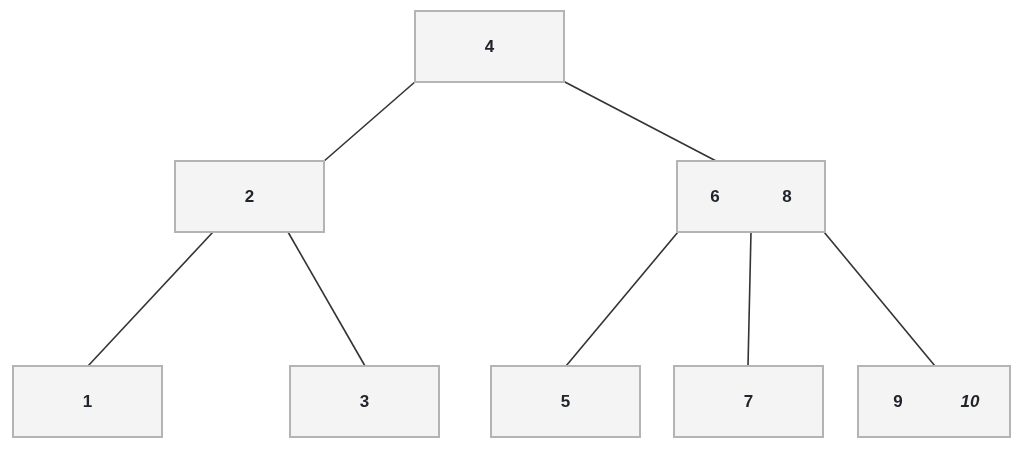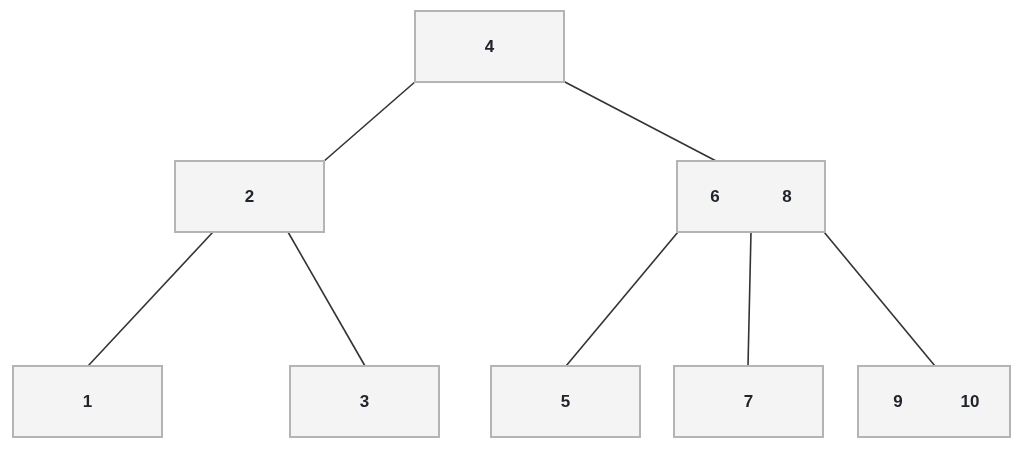--- a/index.html
+++ b/index.html
@@ -105,17 +105,17 @@
         </div>
       </div>
       <div class="tree-node" style="left: 673px; top: 365px; width: 151px; height: 73px; background: rgb(244, 244, 244); border-color: rgb(180, 180, 180);">
         <div class="node-keys keys-1">
           <span class="node-key" style="color: rgb(32, 36, 44);">7</span>
         </div>
       </div>
       <div class="tree-node" style="left: 857px; top: 365px; width: 154px; height: 73px; background: rgb(244, 244, 244); border-color: rgb(180, 180, 180);">
         <div class="node-keys keys-2">
           <span class="node-key" style="color: rgb(32, 36, 44);">9</span>
-          <span class="node-key" style="color: rgb(32, 36, 44);">10</span>
+          <span class="node-key" style="color: rgb(32, 36, 44); font-style: italic;">10</span>
         </div>
       </div>
     </div>
 </div>
 
 </body></html>

